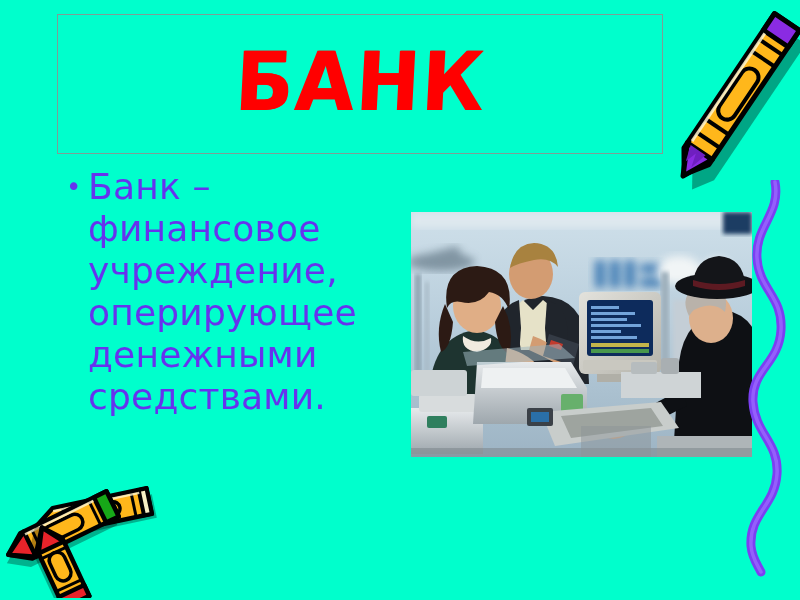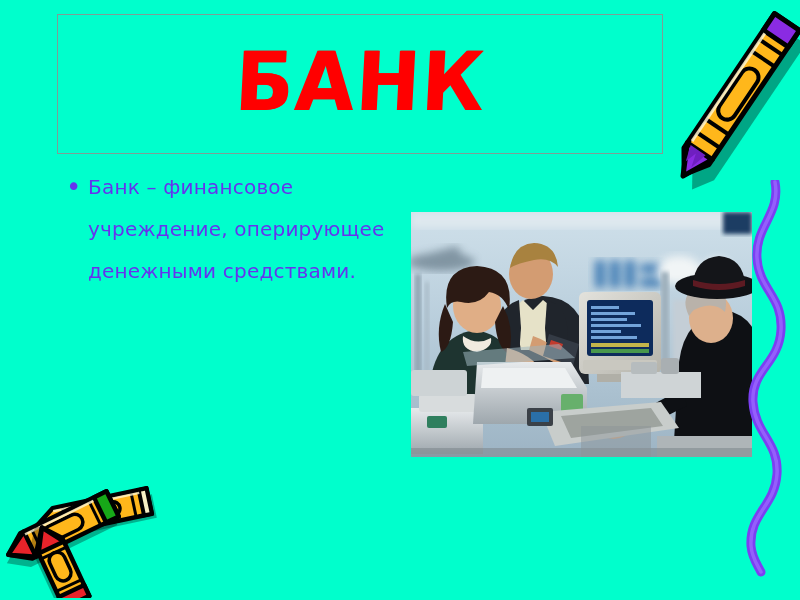--- a/index.html
+++ b/index.html
@@ -60,21 +60,21 @@
     font-size: 26px;
     line-height: 42px;
     width: 22px;
     flex: 0 0 22px;
     text-align: left;
     user-select: none;
   }
   .bullet-text {
     color: #6633ee;
     font-family: "DejaVu Sans", sans-serif;
-    font-size: 20px;
+    font-size: 36px;
     line-height: 42px;
     letter-spacing: 0.2px;
     white-space: pre-line;
   }
 
   
   .photo {
     position: absolute;
     left: 411px;
     top: 212px;

